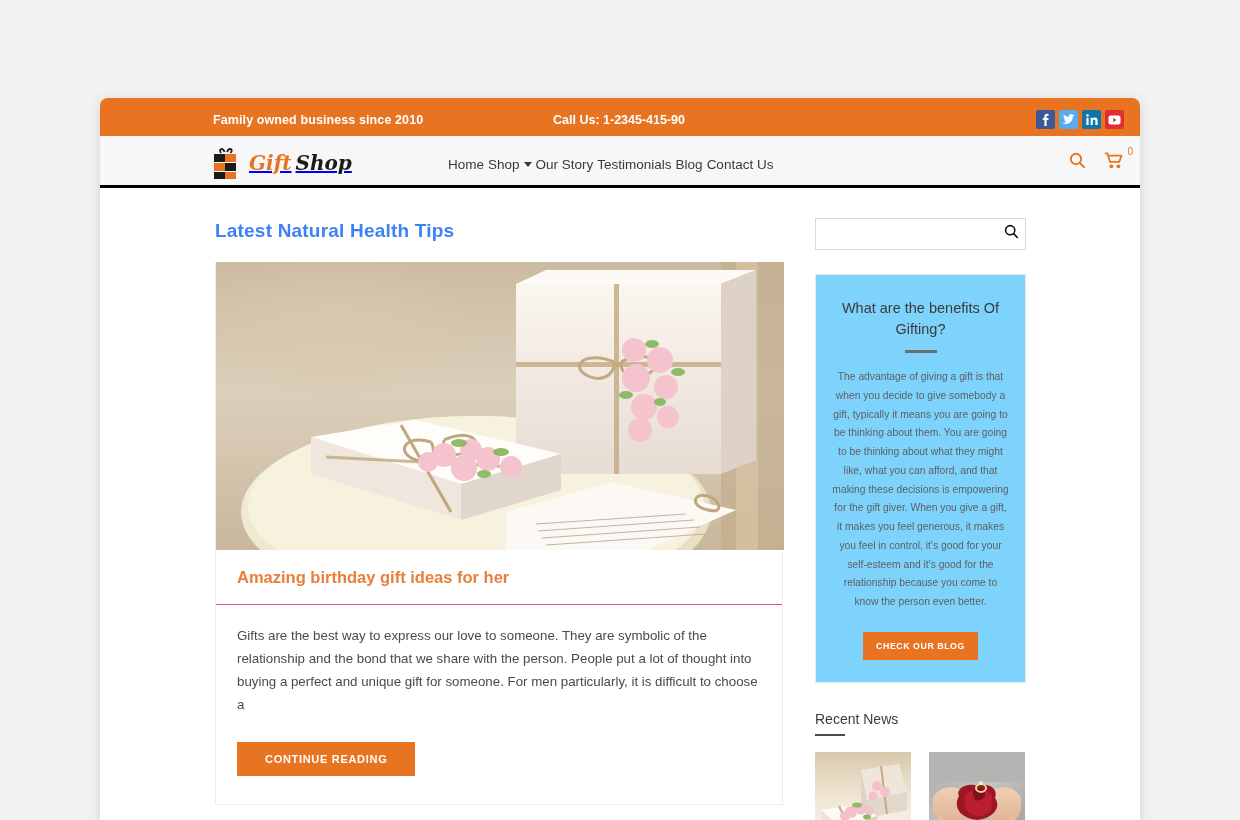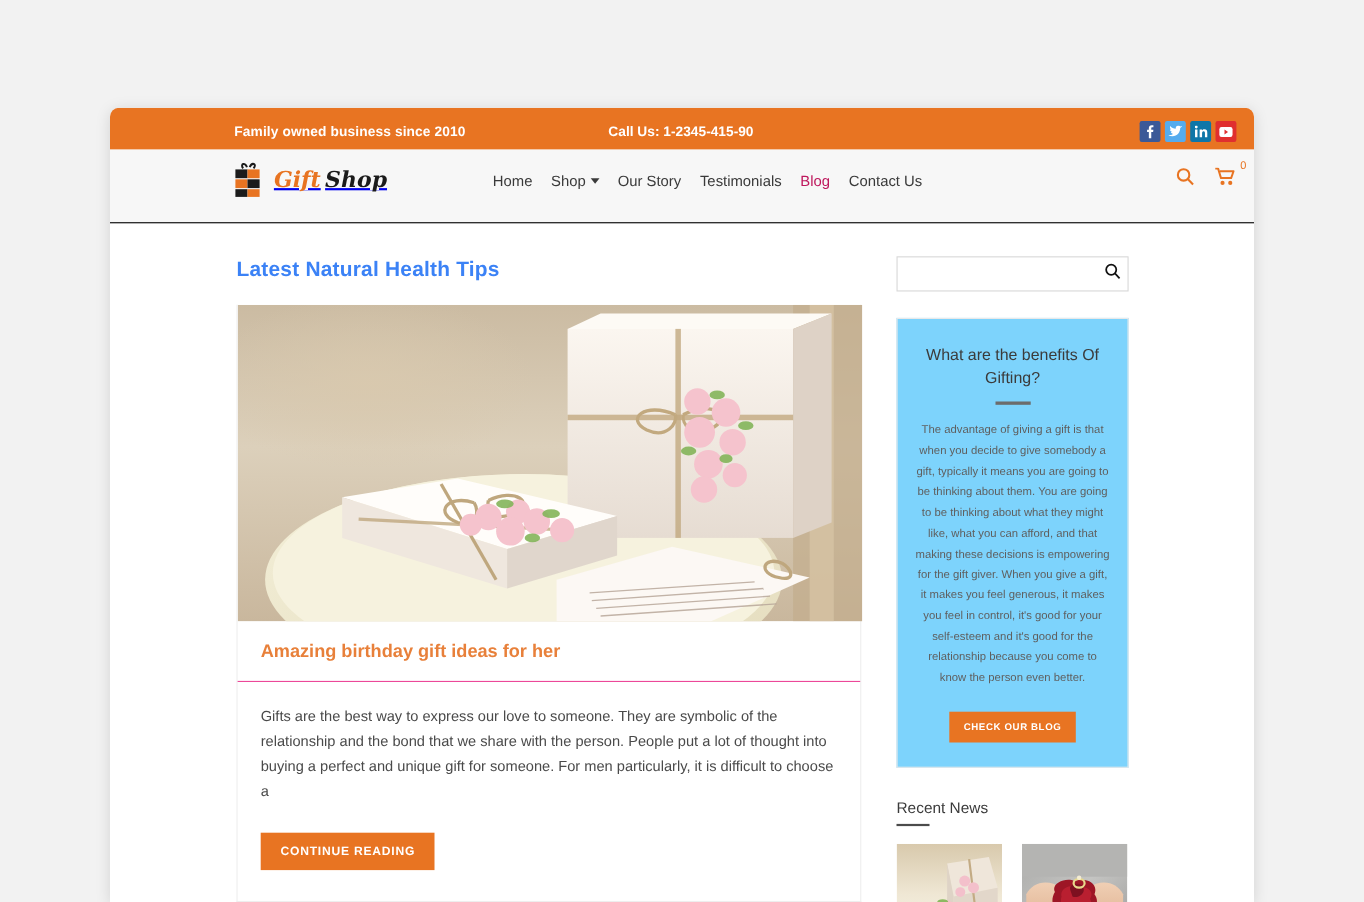--- a/index.html
+++ b/index.html
@@ -48,46 +48,46 @@
     text-decoration: none; line-height: 1;
   }
   .soc-fb { background: #3b5998; }
   .soc-tw { background: #55acee; }
   .soc-in { background: #0e76a8; }
   .soc-yt { background: #e02f2f; }
   .social svg { display: block; }
 
   
   .navbar {
-    height: 67px;
+    height: 52px;
     background: #f7f7f7;
-    border-bottom: 1px solid #000000;
+    border-bottom: 3px solid #000000;
     position: relative;
   }
   .logo { position: absolute; left: 112px; top: 10px; display: flex; align-items: center; gap: 7px; }
   .logo-mark { position: relative; width: 30px; height: 34px; }
   .logo-text { font-size: 20px; line-height: 1; white-space: nowrap; }
   .logo-gift {
     color: #e87422; font-style: italic; font-weight: bold;
     font-family: "DejaVu Serif", serif;
     font-size: 20px;
   }
   .logo-shop {
     color: #1b1b1b; font-weight: bold; font-style: italic;
     font-family: "DejaVu Serif", serif;
     font-size: 20px; margin-left: 4px;
   }
   .nav-links {
     position: absolute; left: 348px; top: 21px;
-    display: flex; gap: 17px; align-items: center;
+    display: flex; gap: 4px; align-items: center;
   }
   .nav-links a {
     font-size: 13.5px; color: #3a3a3a; text-decoration: none;
   }
-  .nav-links a.active { color: #be185d; text-align: center; }
+  .nav-links a.active { color: #404040; text-align: center; }
   .caret {
     display: inline-block; margin-left: 4px;
     border-left: 4px solid transparent; border-right: 4px solid transparent;
     border-top: 5px solid #3a3a3a; vertical-align: middle;
   }
   .nav-right {
     position: absolute; right: 16px; top: 16px;
     display: flex; align-items: flex-start; gap: 18px;
   }
   .nav-right .icobtn { color: #e87422; position: relative; display: block; }
@@ -120,21 +120,21 @@
   }
   .art-excerpt {
     padding: 20px 21px 0 21px;
     font-size: 13.3px; color: #4a4a4a; line-height: 1.72;
   }
   .cta-btn {
     display: inline-block;
     margin: 26px 0 28px 21px;
     background: #e87422; color: #fff;
     font-size: 11px; font-weight: bold; letter-spacing: .7px;
-    padding: 11px 18px; border: none; cursor: pointer;
+    padding: 11px 28px; border: none; cursor: pointer;
     font-family: "Liberation Sans", sans-serif;
   }
 
   
   .sidebar { position: absolute; left: 715px; top: 30px; width: 211px; }
   .search-box {
     width: 211px; height: 32px;
     border: 1px solid #d8d8d8; background: #fff;
     display: flex; align-items: center;
     position: relative;

